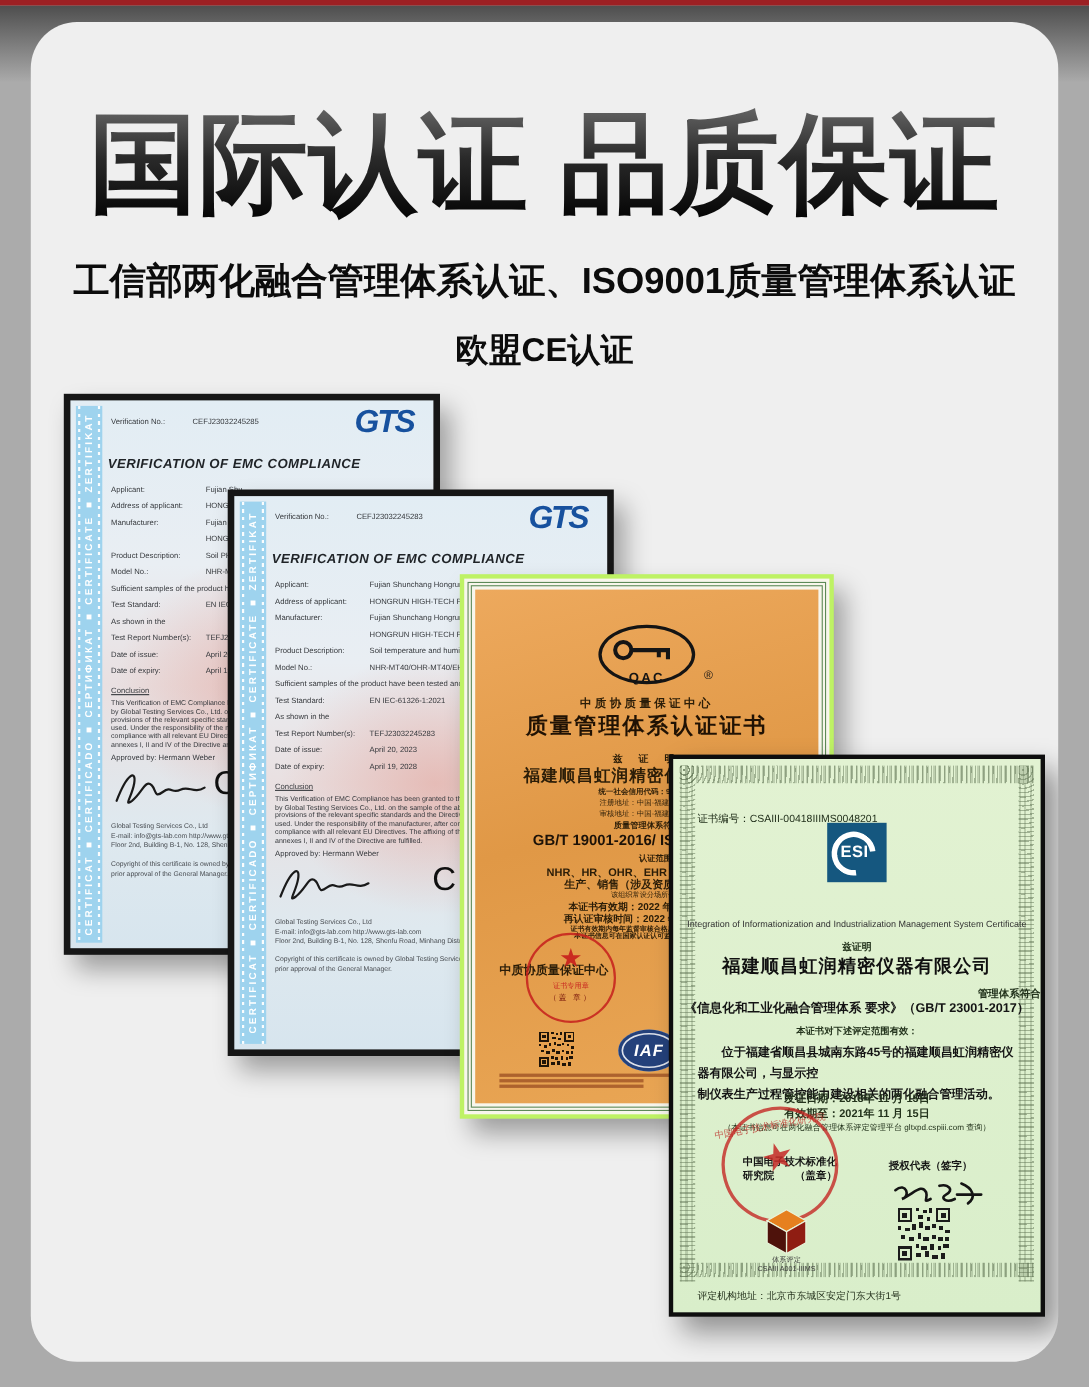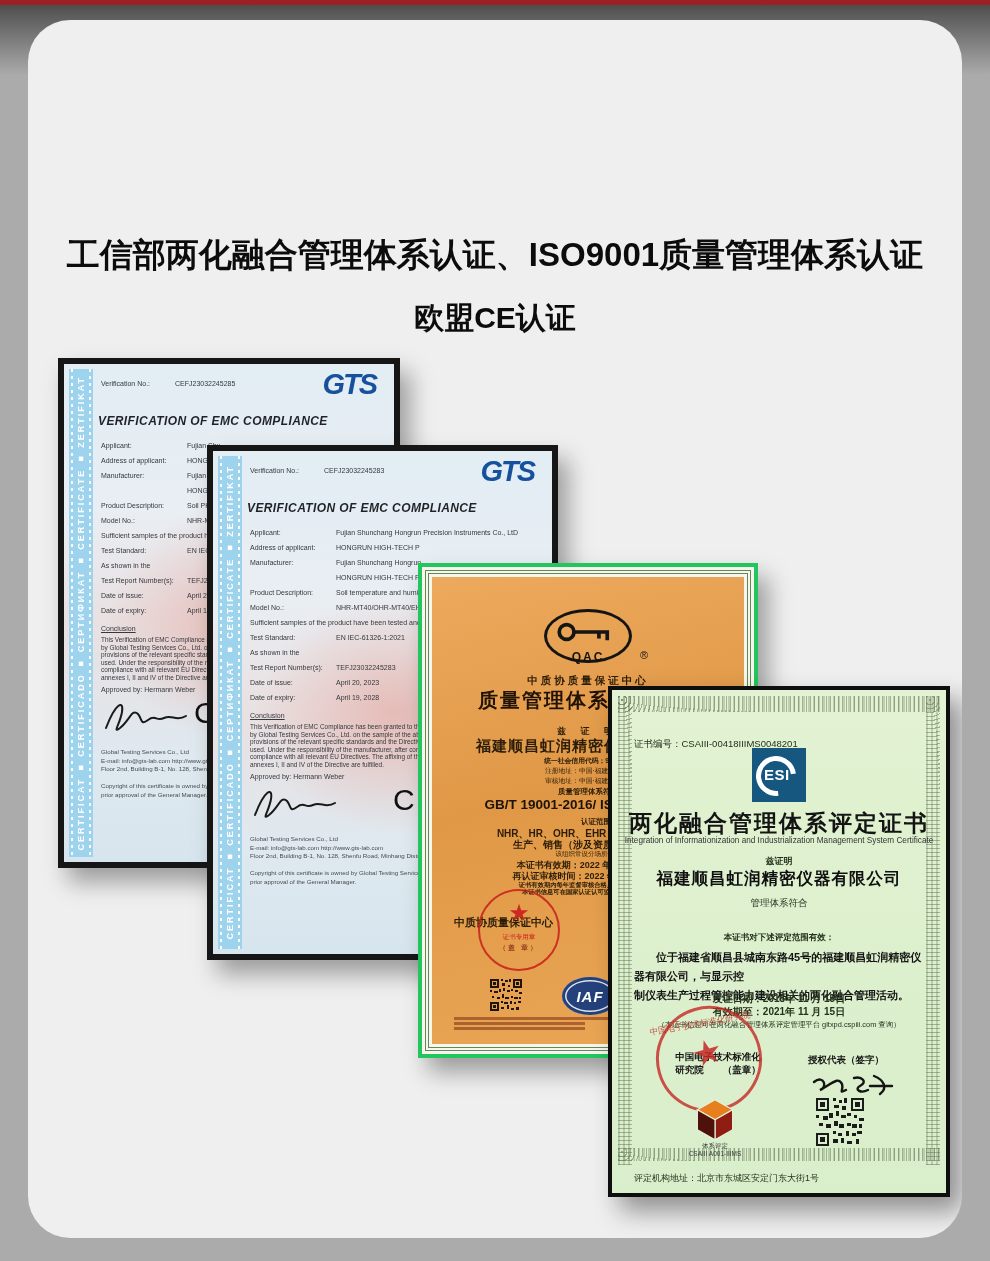--- a/index.html
+++ b/index.html
@@ -42,21 +42,21 @@
   .approved{position:absolute;top:322px;left:3px;}
   .sig{position:absolute;top:330px;left:0;}
   .ce{position:absolute;top:332px;font-size:30px;font-weight:500;letter-spacing:5px;color:#101010;}
   .c1 .ce{left:96px;} .c2 .ce{left:146px;}
   .gfooter{position:absolute;top:384px;left:3px;font-size:6.2px;line-height:8.6px;color:#474b50;}
   .gfooter div{white-space:nowrap;}
   .gcopy{position:absolute;top:418px;left:3px;font-size:6.2px;line-height:8.6px;color:#474b50;}
   .gcopy div{white-space:nowrap;}
 
   
-  .qac{position:absolute;left:390px;top:543px;width:332px;height:487px;background:#22c55e;padding:4px;z-index:3;box-shadow:10px 14px 22px rgba(0,0,0,.35);}
+  .qac{position:absolute;left:390px;top:502px;width:332px;height:487px;background:#bef264;padding:4px;z-index:3;box-shadow:10px 14px 22px rgba(0,0,0,.35);}
   .qwhite{position:relative;width:100%;height:100%;background:#f8f6ec;}
   .qwhite::before{content:"";position:absolute;inset:3px;border:1px solid #5d8a57;z-index:1;}
   .qwhite::after{content:"";position:absolute;inset:6px;border:1px solid #5d8a57;z-index:1;}
   .qpaper{position:absolute;inset:10px;background:linear-gradient(165deg,#eda95d,#e09846 45%,#eaa756);overflow:hidden;color:#2b1d08;z-index:2;}
   .qcenter{position:absolute;left:0;right:0;text-align:center;white-space:nowrap;}
   .qoval{position:absolute;top:32px;left:50%;transform:translateX(-50%);width:82px;height:48px;border:3px solid #141414;border-radius:50%;}
   .qoval svg{position:absolute;left:9px;top:8px;}
   .qactext{position:absolute;bottom:-4px;left:0;right:0;text-align:center;font-size:12px;font-weight:800;letter-spacing:2px;color:#141414;background:transparent;}
   .qreg{position:absolute;top:72px;left:50%;margin-left:52px;font-size:11px;color:#141414;}
   .qorg{top:97px;font-size:10.5px;font-weight:700;letter-spacing:3px;}
@@ -99,21 +99,21 @@
   .br.r{right:6px;top:6px;bottom:28px;width:14px;}
   .ccenter{position:absolute;left:0;right:0;text-align:center;white-space:nowrap;}
   .ccertno{position:absolute;left:22px;top:48px;font-size:9.5px;color:#1d2b17;white-space:nowrap;}
   .cesilogo{position:absolute;top:58px;left:50%;transform:translateX(-50%);width:54px;height:54px;background:#15577f;}
   .cesilogo::before{content:"";position:absolute;left:4px;top:8px;width:30px;height:30px;border:5px solid #fff;border-radius:50%;border-right-color:transparent;transform:rotate(38deg);}
   .cesilogo span{position:absolute;left:12px;top:18px;font-size:15px;font-weight:800;color:#fff;letter-spacing:.5px;}
   .ctitle{top:118px;font-size:23px;font-weight:800;letter-spacing:2px;color:#141414;}
   .centitle{top:146px;font-size:8.2px;color:#333;}
   .cattest{top:165px;font-size:9px;font-weight:700;}
   .ccompany{top:178px;font-size:16.5px;font-weight:800;letter-spacing:1px;color:#101010;}
-  .cconform{top:207px;font-size:9.5px;font-weight:400;}
+  .cconform{top:207px;font-size:9.5px;font-weight:700;text-align:right;}
   .cstd{top:219px;font-size:11.5px;font-weight:800;color:#141414;}
   .cscopehdr{top:242px;font-size:8.5px;font-weight:600;}
   .cscope{position:absolute;left:22px;right:20px;top:258px;font-size:11px;font-weight:700;line-height:19px;color:#141414;}
   .cscope .ind{text-indent:22px;}
   .cdate1{top:302px;font-size:10px;font-weight:700;}
   .cdate2{top:315px;font-size:10px;font-weight:700;}
   .cquery{top:330px;font-size:7.4px;}
   .cissuer{position:absolute;left:52px;top:360px;width:108px;text-align:center;font-size:9.5px;font-weight:700;line-height:13px;color:#141414;}
   .cauth{position:absolute;left:196px;top:364px;font-size:9.5px;font-weight:700;color:#141414;white-space:nowrap;}
   .csig{position:absolute;left:196px;top:378px;}
@@ -126,20 +126,21 @@
   .cfooter{position:absolute;left:22px;top:482px;font-size:9px;color:#26331e;white-space:nowrap;}
 </style>
 </head>
 <body>
 
 <div class="stage">
   <div class="topbar"></div>
   <div class="bggrad"></div>
 
   <div class="card">
+    <div class="main-title">国际认证 品质保证</div>
     <div class="sub1">工信部两化融合管理体系认证、ISO9001质量管理体系认证</div>
     <div class="sub2">欧盟CE认证</div>
 
     <div class="gts c1">
       <div class="gpaperb">
         <div class="band">
             <span>CERTIFICAT ■ CERTIFICADO ■ СЕРТИФИКАТ ■ CERTIFICATE ■ ZERTIFIKAT</span>
           </div>
         <div class="gcontent">
           <div class="vrow">
@@ -376,25 +377,25 @@
     <div class="cesi">
       <div class="cpaper">
         <div class="br t"></div>
         <div class="br b"></div>
         <div class="br l"></div>
         <div class="br r"></div>
         <div class="ccertno"><span>证书编号：</span><span>CSAIII-00418IIIMS0048201</span></div>
         <div class="cesilogo">
             <span>ESI</span>
           </div>
-        <div class="ccenter ctitle">两化融合管理体系评定证书</div>
         <div class="ccenter centitle">Integration of Informationization and Industrialization Management System Certificate</div>
         <div class="ccenter cattest">兹证明</div>
         <div class="ccenter ccompany">福建顺昌虹润精密仪器有限公司</div>
         <div class="ccenter cconform">管理体系符合</div>
+        <div class="ccenter cstd">《信息化和工业化融合管理体系 要求》（GB/T 23001-2017）</div>
         <div class="ccenter cscopehdr">本证书对下述评定范围有效：</div>
         <div class="cscope">
           <div class="ind">位于福建省顺昌县城南东路45号的福建顺昌虹润精密仪器有限公司，与显示控</div>
           <div>制仪表生产过程管控能力建设相关的两化融合管理活动。</div>
         </div>
         <div class="ccenter cdate1">发证日期：2018年 11 月 15日</div>
         <div class="ccenter cdate2">有效期至：2021年 11 月 15日</div>
         <div class="ccenter cquery">（本证书信息可在两化融合管理体系评定管理平台 gltxpd.cspiii.com 查询）</div>
         <div class="cissuer">
           <div>中国电子技术标准化</div>

